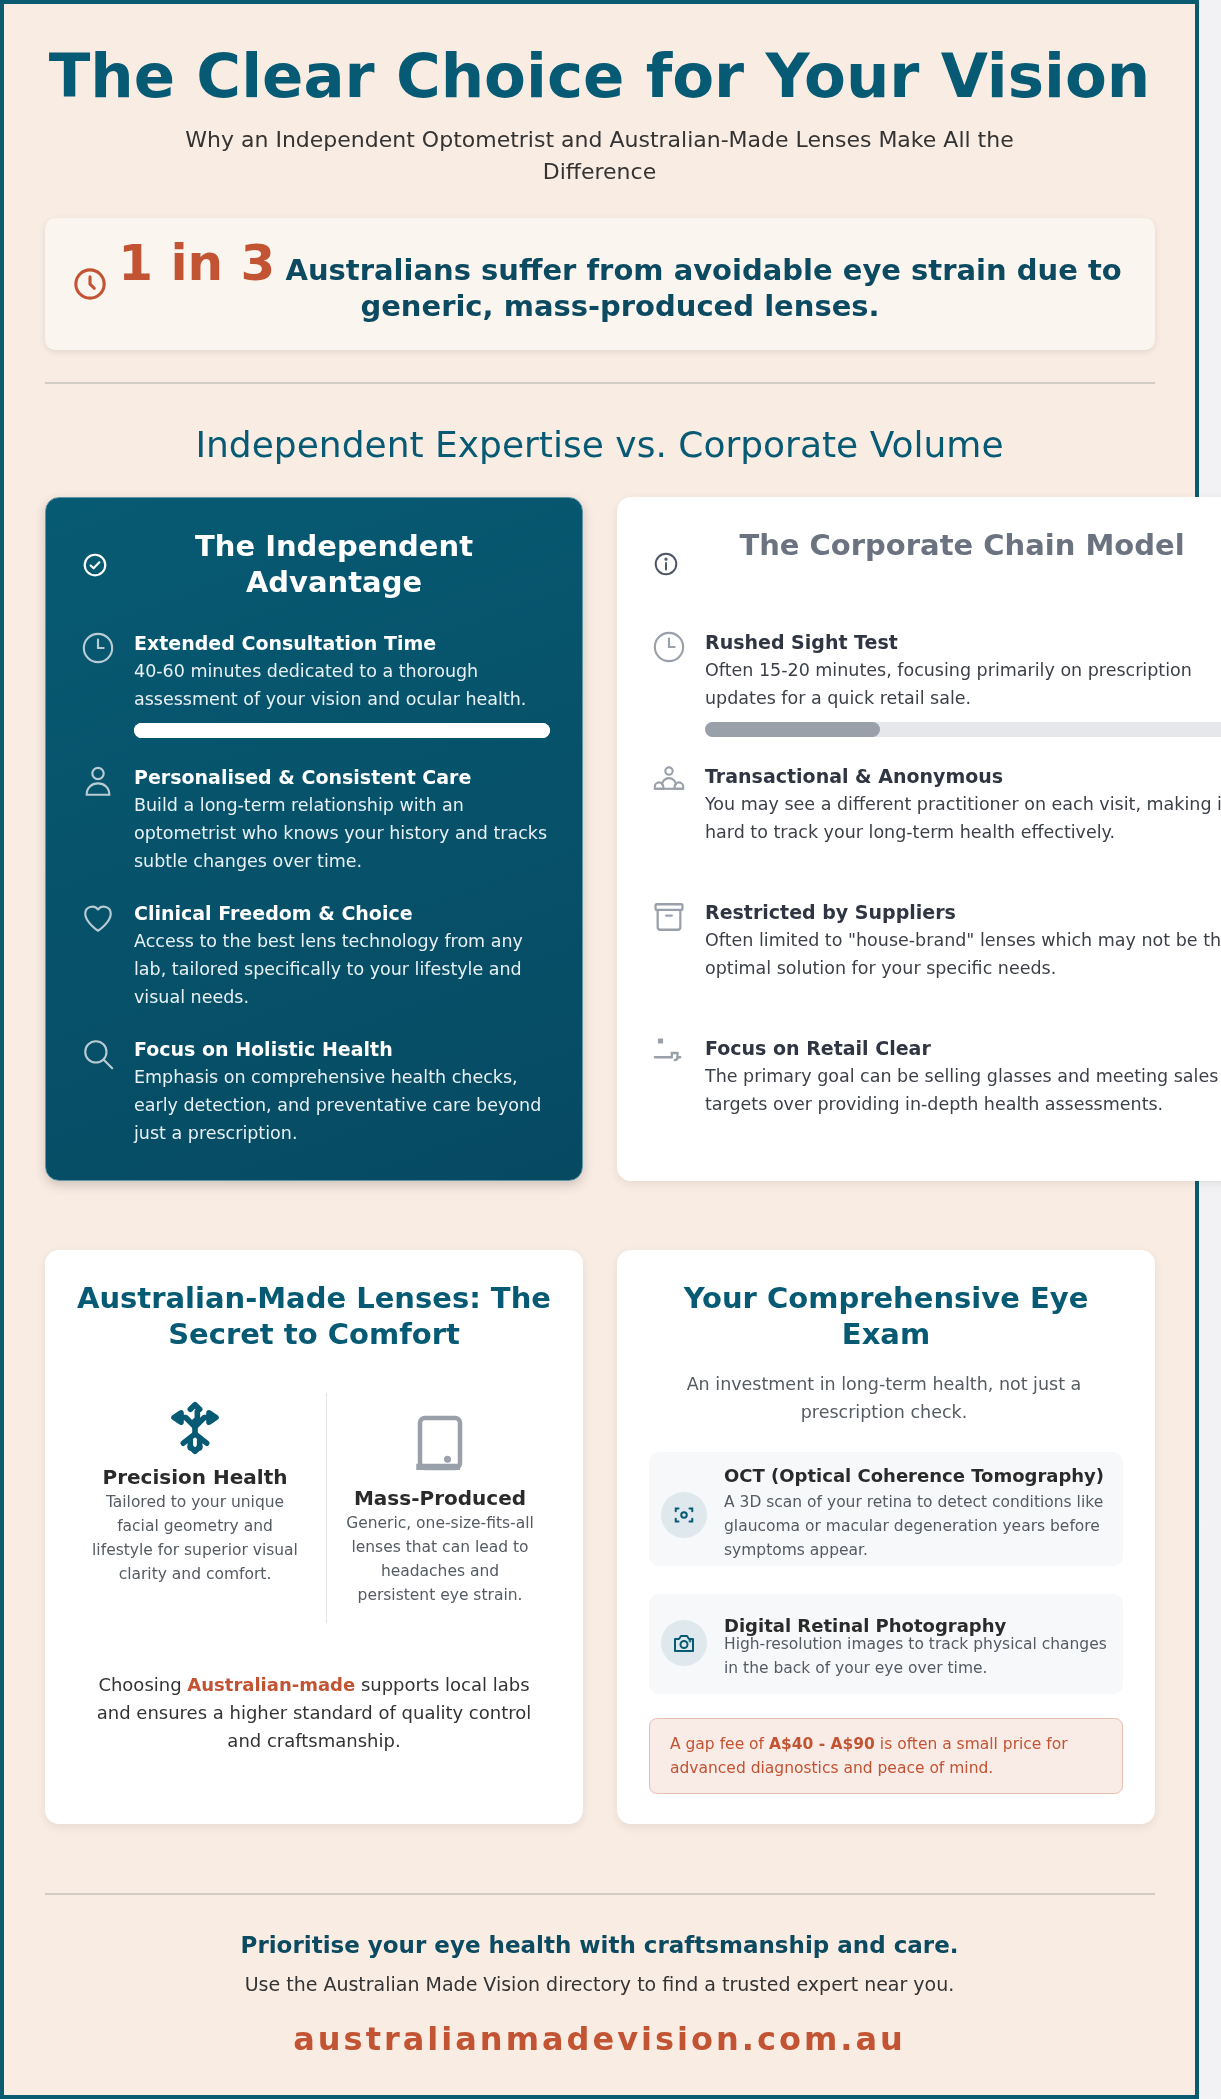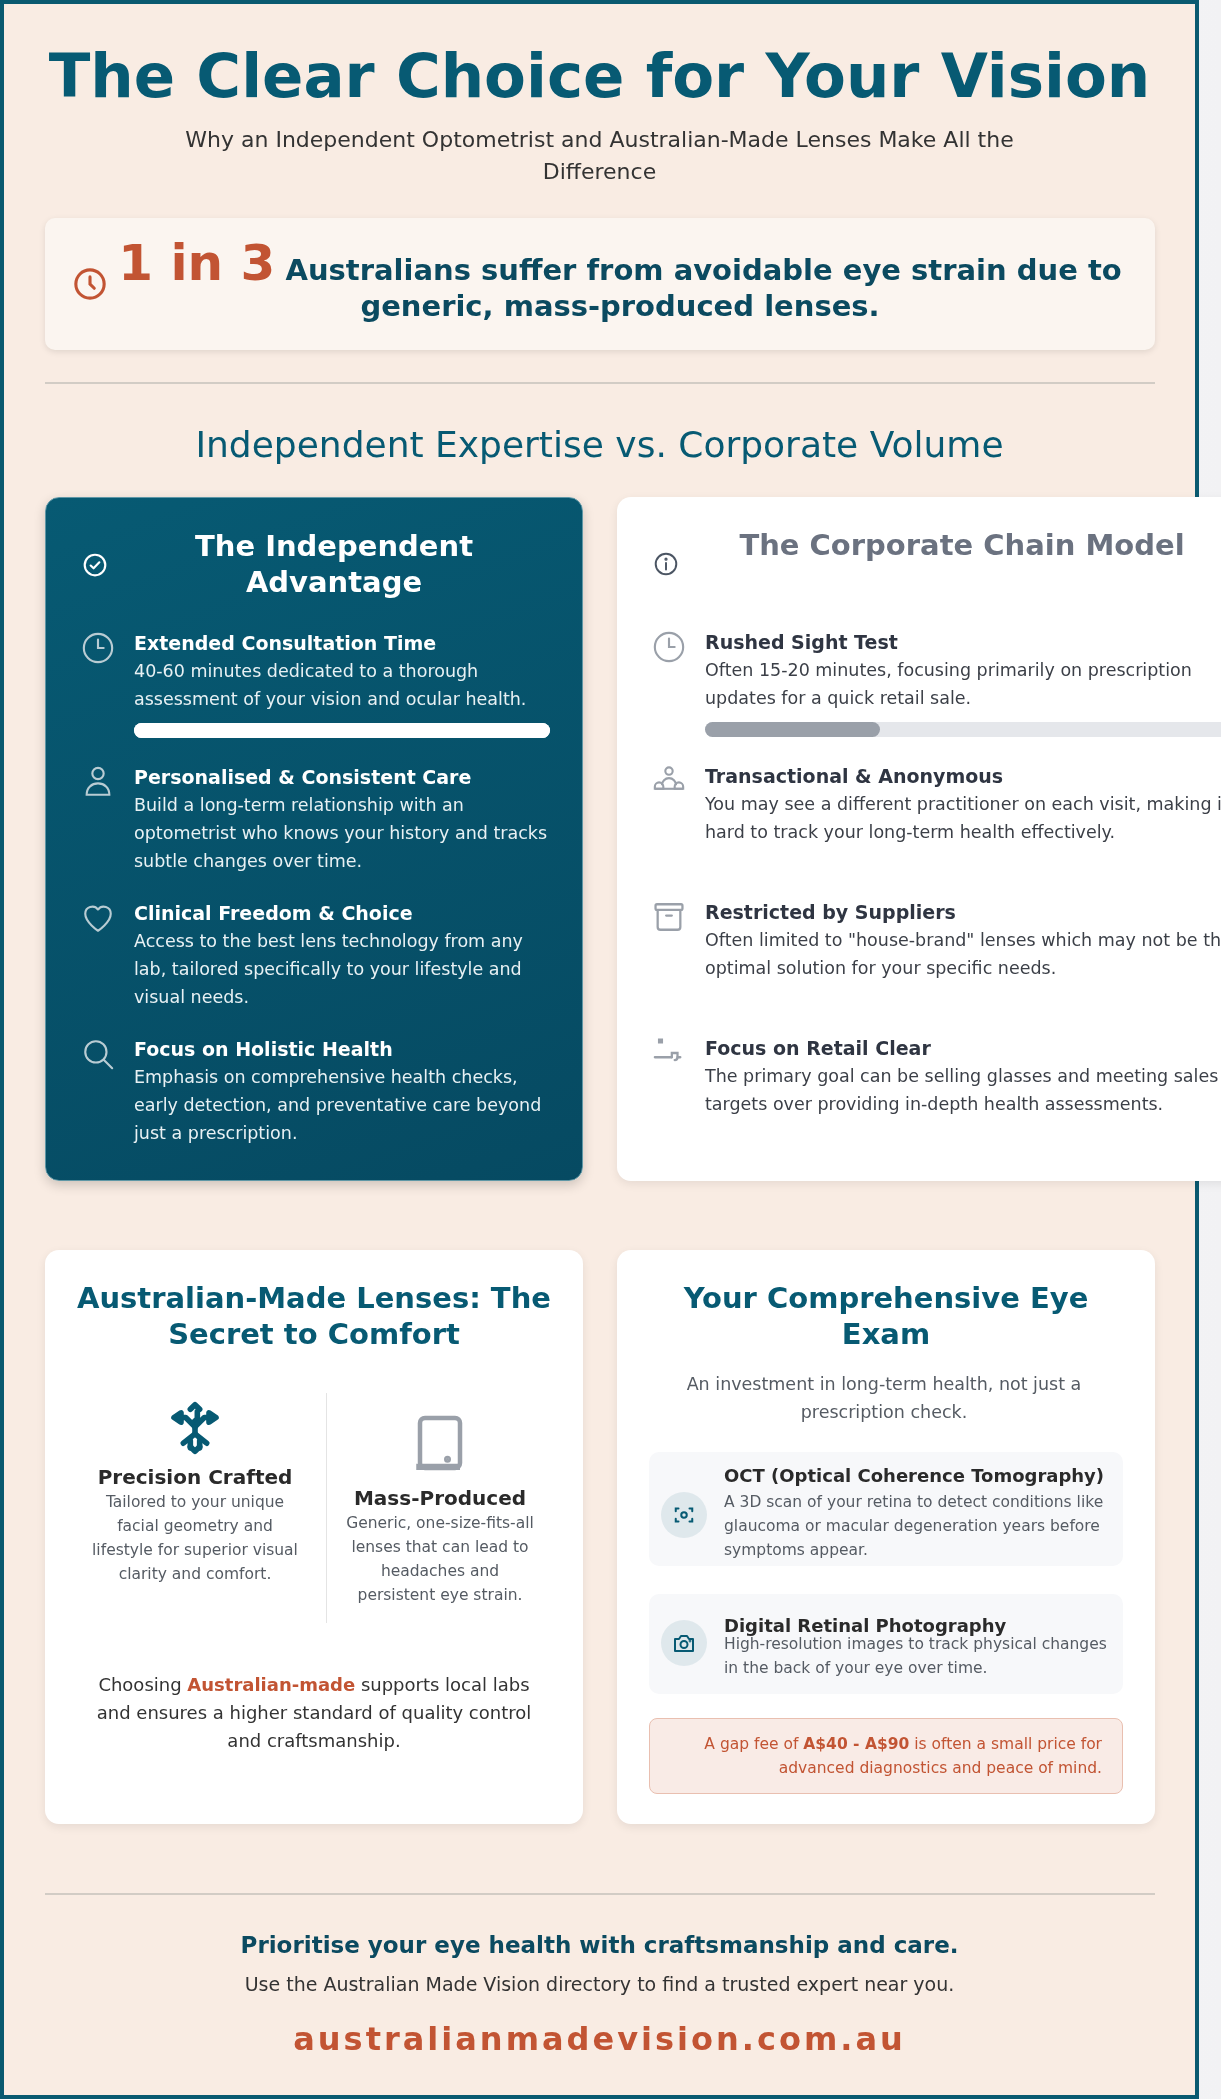--- a/index.html
+++ b/index.html
@@ -72,21 +72,21 @@
   .lens-col .ltitle { font-size: 20px; font-weight: bold; color: #2a2a2a; line-height: 26px; }
   .lens-col .ldesc { font-size: 15.5px; line-height: 24px; color: #555b63; }
   .vdiv { position: absolute; width: 1px; background: #e4e4e4; }
   .lens-foot { position: absolute; left: 40px; right: 40px; text-align: center; font-size: 18px; line-height: 28px; color: #333; }
   .lens-foot .hl { color: #c25433; font-weight: bold; }
   .exam-sub { position: absolute; left: 40px; right: 44px; text-align: center; font-size: 17.5px; line-height: 28px; color: #555b63; }
   .exam-item { position: absolute; left: 32px; right: 32px; background: #f7f8fa; border-radius: 10px; }
   .exam-item .eicon { position: absolute; left: 12px; width: 46px; height: 46px; border-radius: 50%; background: #dfe8ec; display: flex; align-items: center; justify-content: center; }
   .exam-item .etitle { position: absolute; left: 75px; right: 10px; font-size: 18px; font-weight: bold; color: #2a2a2a; line-height: 24px; }
   .exam-item .edesc { position: absolute; left: 75px; right: 12px; font-size: 15.5px; line-height: 24px; color: #555b63; }
-  .gap-box { position: absolute; left: 32px; right: 32px; background: #f9ebe6; border: 1px solid #e9bfb0; border-radius: 8px; text-align: right; color: #c25433; font-size: 15.5px; line-height: 24px; padding: 13px 20px; }
+  .gap-box { position: absolute; left: 32px; right: 32px; background: #f9ebe6; border: 1px solid #e9bfb0; border-radius: 8px; text-align: left; color: #c25433; font-size: 15.5px; line-height: 24px; padding: 13px 20px; }
   .gap-box b { font-weight: bold; }
   .footer-h { left: 0; width: 1191px; text-align: center; font-size: 23px; font-weight: bold; color: #0b4a60; }
   .footer-sub { left: 0; width: 1191px; text-align: center; font-size: 19px; color: #333; }
   .footer-url { left: 0; width: 1191px; text-align: center; font-size: 32px; font-weight: bold; color: #c25433; letter-spacing: 3px; }
 </style>
 </head>
 <body>
 
 <div class="frame">
 
@@ -221,21 +221,21 @@
           <path d="M13 5v3l-2 2"></path>
           <path d="M3 7.5l3-2v4z" fill="#075a73"></path>
           <path d="M5 7.5h3l4 4"></path>
           <path d="M21 7.5l-3-2v4z" fill="#075a73"></path>
           <path d="M19 7.5h-3l-4 4"></path>
           <path d="M12 11.5v3"></path>
           <path d="M12 14.5l-5 4M12 14.5l5 4"></path>
           <path d="M10 17.5v3M14 17.5v3"></path>
           <path d="M10 20l2 2 2-2"></path>
       </svg>
-      <div class="ltitle">Precision Crafted</div>
+      <div class="ltitle">Precision Health</div>
       <div class="ldesc">Tailored to your unique facial geometry and lifestyle for superior visual clarity and comfort.</div>
     </div>
 
     <div class="vdiv" style="left:281px; top:143px; height:230px;"></div>
 
     <div class="lens-col" style="left:295px; width:200px; top:163px;">
       <svg width="60" height="60" viewBox="0 0 24 24" fill="none" stroke="#9aa0a9" stroke-width="1.8" stroke-linejoin="round" style="display:block; margin:0 auto 12px;">
         <rect x="4" y="2" width="16" height="20" rx="2"></rect>
           <path d="M2.5 21.5h17.5" stroke-width="2.5"></path>
           <circle cx="15" cy="18.5" r="0.5" fill="#9aa0a9"></circle>

